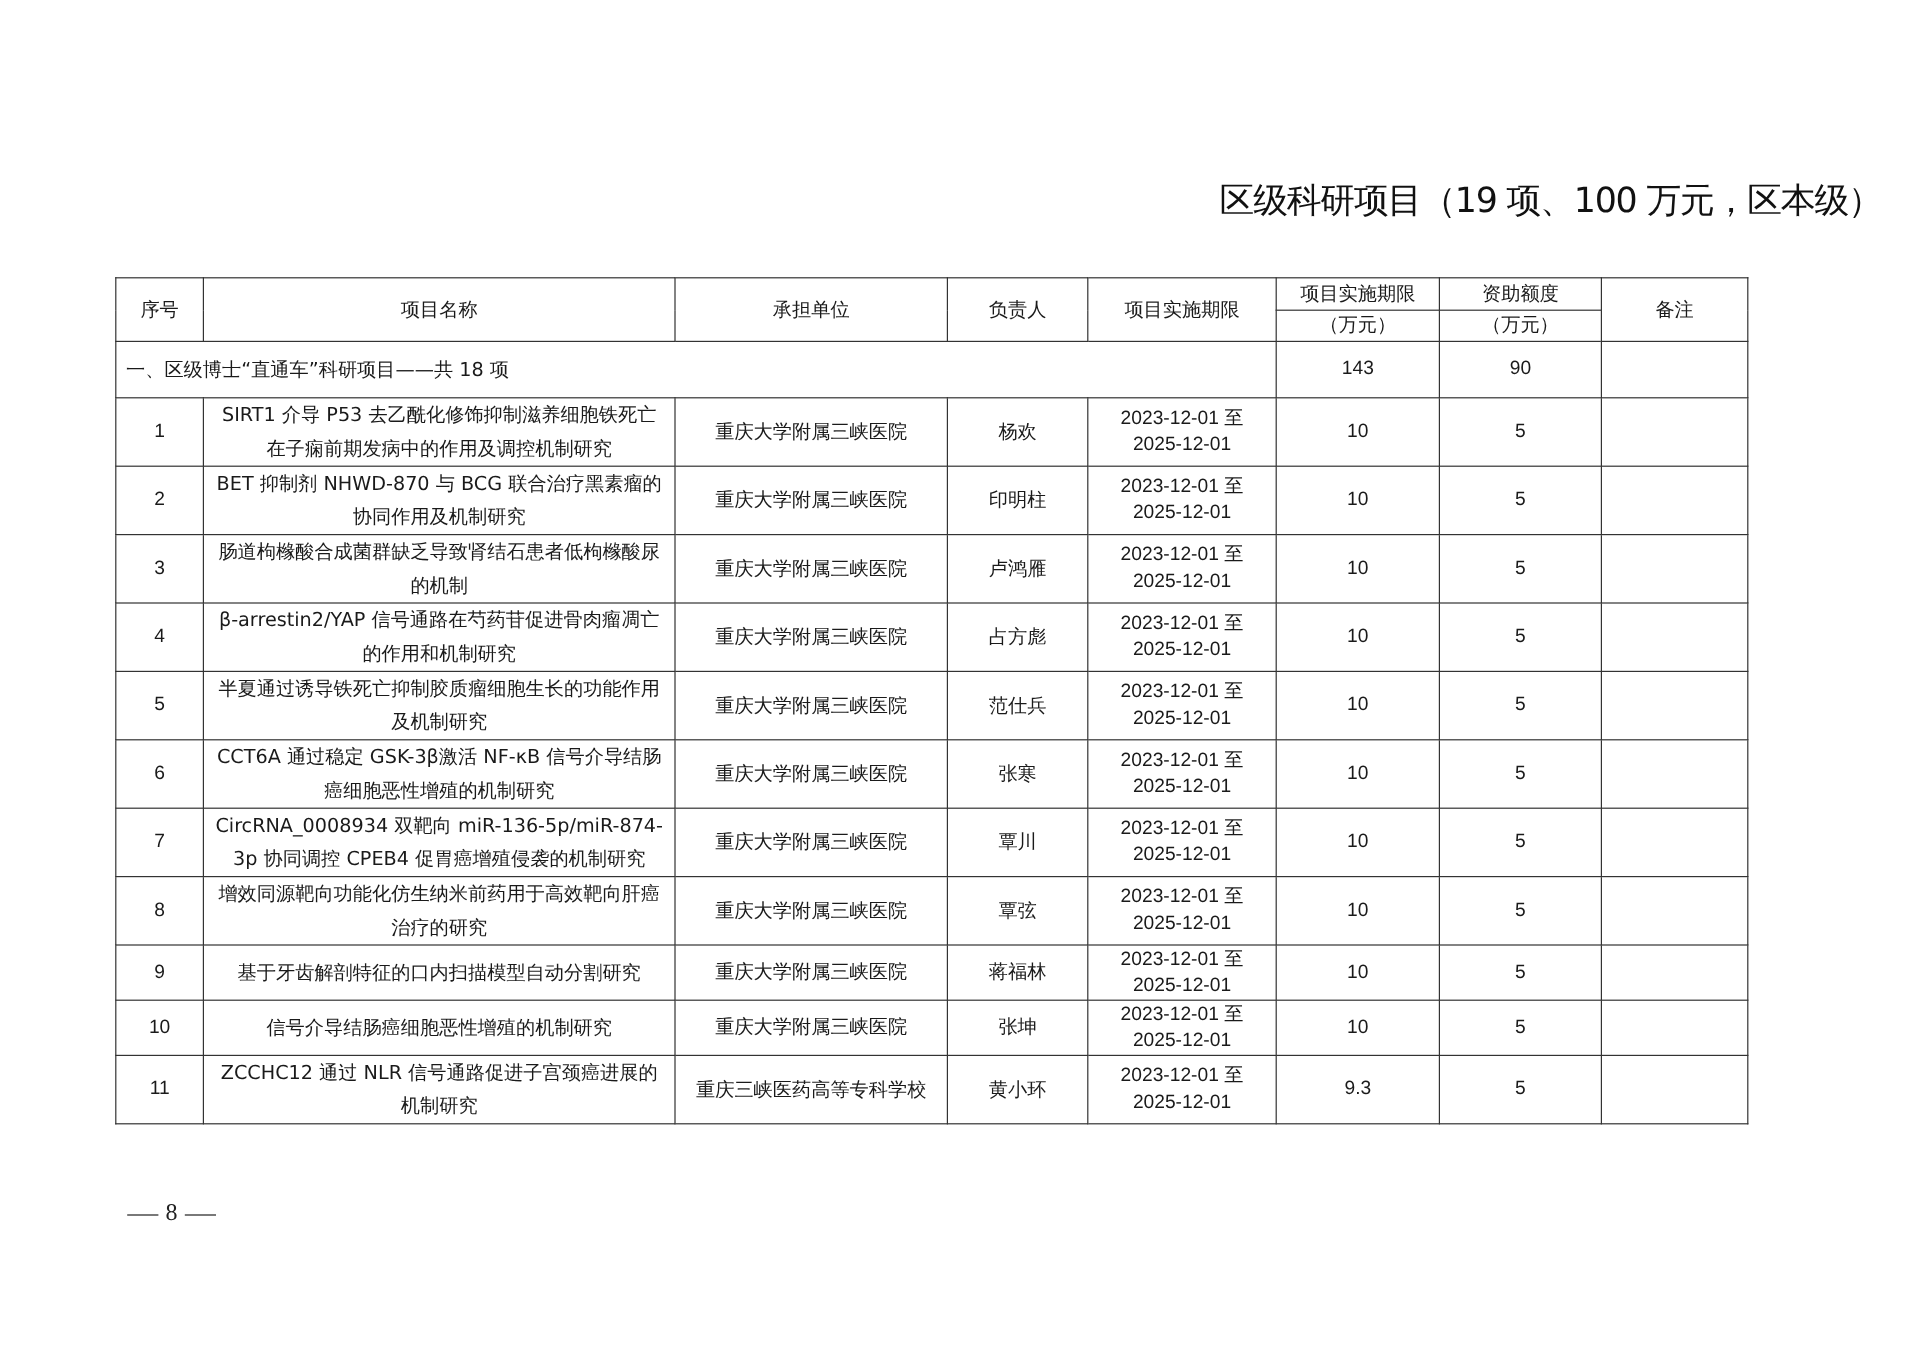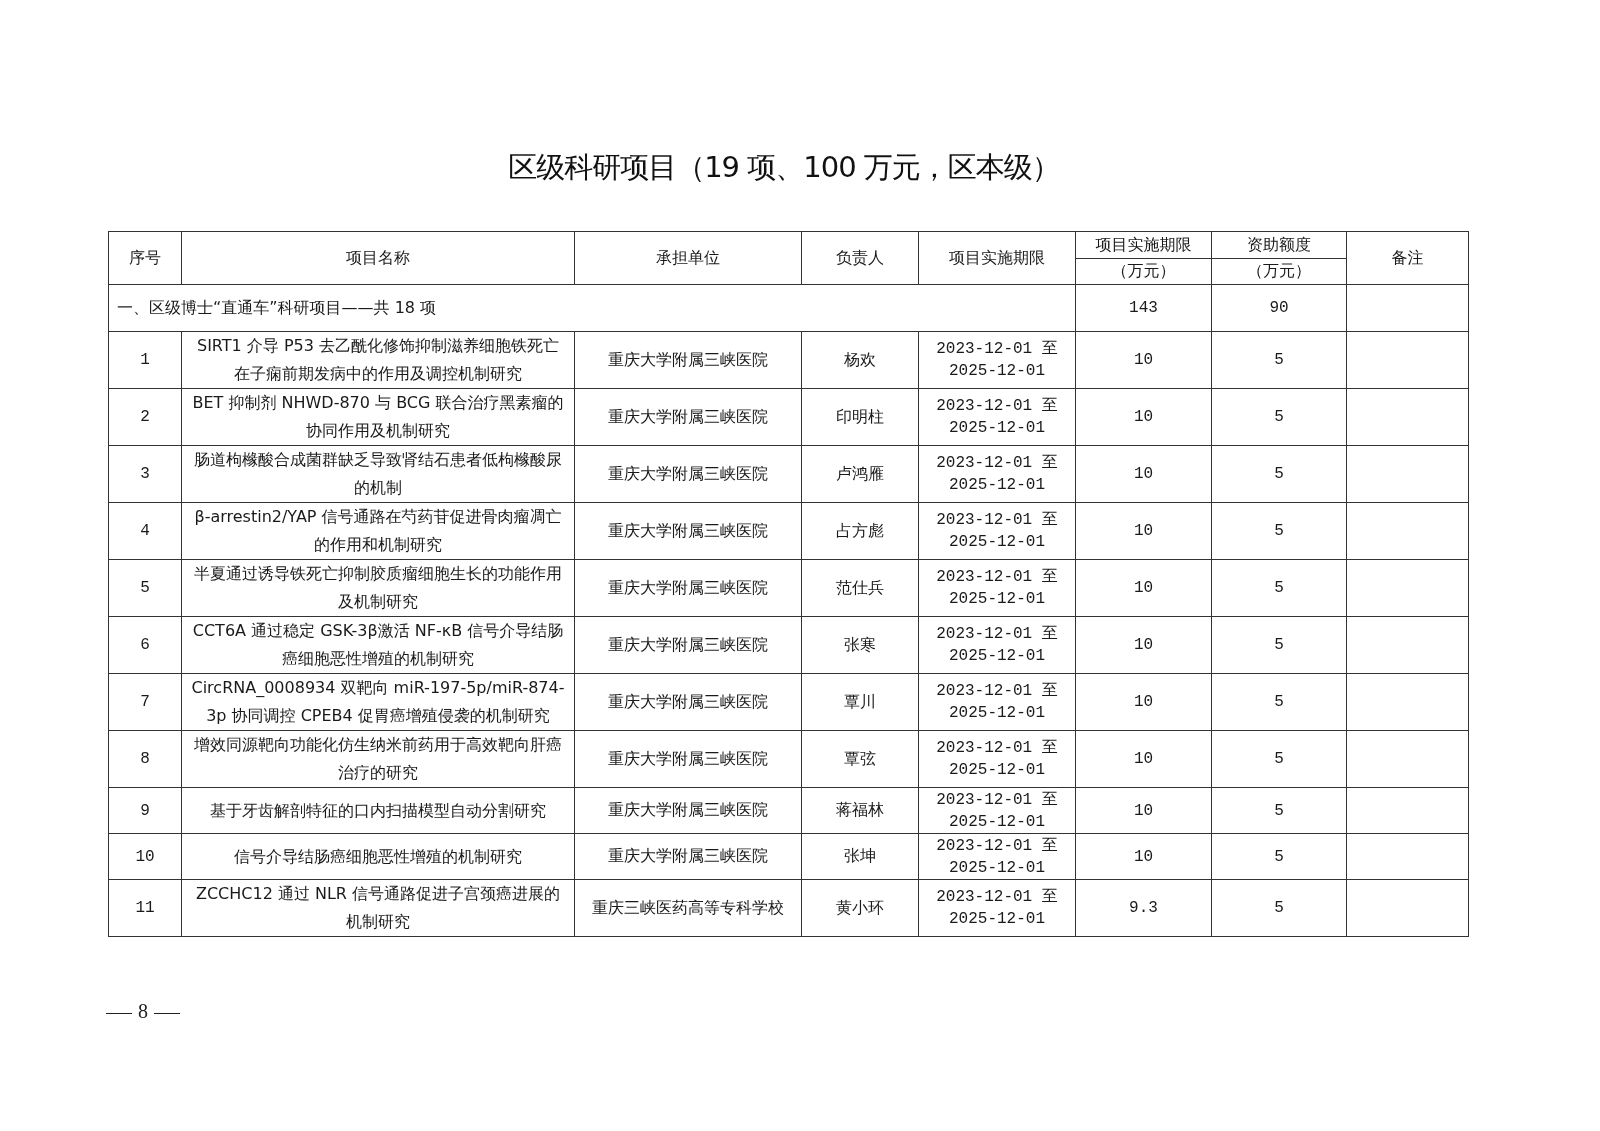--- a/index.html
+++ b/index.html
@@ -2,34 +2,34 @@
 <html><head>
   <meta charset="utf-8">
   <style>
     html, body { margin: 0; padding: 0; }
     body {
       width: 1600px; height: 1131px; background: #ffffff; position: relative;
       overflow: hidden; color: #1a1a1a;
       font-family: "DejaVu Sans", sans-serif;
     }
     .title {
-      position: absolute; left: 0; top: 148px; width: 1568px; text-align: center;
+      position: absolute; left: 0; top: 148px; width: 1568px; text-align: right;
       font-size: 29px; letter-spacing: -1px; color: #111;
       font-family: "DejaVu Sans", sans-serif;
     }
     table.grid {
-      position: absolute; left: 108px; top: 231px;
+      position: absolute; left: 96px; top: 231px;
       border-collapse: collapse; table-layout: fixed; width: 1360px;
     }
     table.grid td, table.grid th {
       border: 1px solid #333; padding: 0; font-weight: normal;
       font-size: 16px; text-align: center; vertical-align: middle;
       color: #1a1a1a;
     }
-    .serif { font-family: Liberation Mono, monospace; }
+    .serif { font-family: Liberation Sans, sans-serif; }
     .hdr-a { height: 27px; }
     .hdr-b { height: 26px; }
     .section td { height: 46px; }
     .section .label { text-align: left; padding-left: 8px; }
     .name { text-align: center; padding: 0 8px !important; line-height: 28px; }
     .date { line-height: 22px; font-size: 15px; }
     .num { font-size: 16px; }
     .r2 { height: 56px; }
     .r1 { height: 46px; }
     .page-num {
@@ -151,21 +151,21 @@
       <td class="serif date">
           <div>2023-12-01 至</div>
           <div>2025-12-01</div>
         </td>
       <td class="serif num">10</td>
       <td class="serif num">5</td>
       <td></td>
     </tr>
     <tr class="r2">
       <td class="serif">7</td>
-      <td class="name">CircRNA_0008934 双靶向 miR-197-5p/miR-874-3p 协同调控 CPEB4 促胃癌增殖侵袭的机制研究</td>
+      <td class="name">CircRNA_0008934 双靶向 miR-136-5p/miR-874-3p 协同调控 CPEB4 促胃癌增殖侵袭的机制研究</td>
       <td>重庆大学附属三峡医院</td>
       <td>覃川</td>
       <td class="serif date">
           <div>2023-12-01 至</div>
           <div>2025-12-01</div>
         </td>
       <td class="serif num">10</td>
       <td class="serif num">5</td>
       <td></td>
     </tr>

